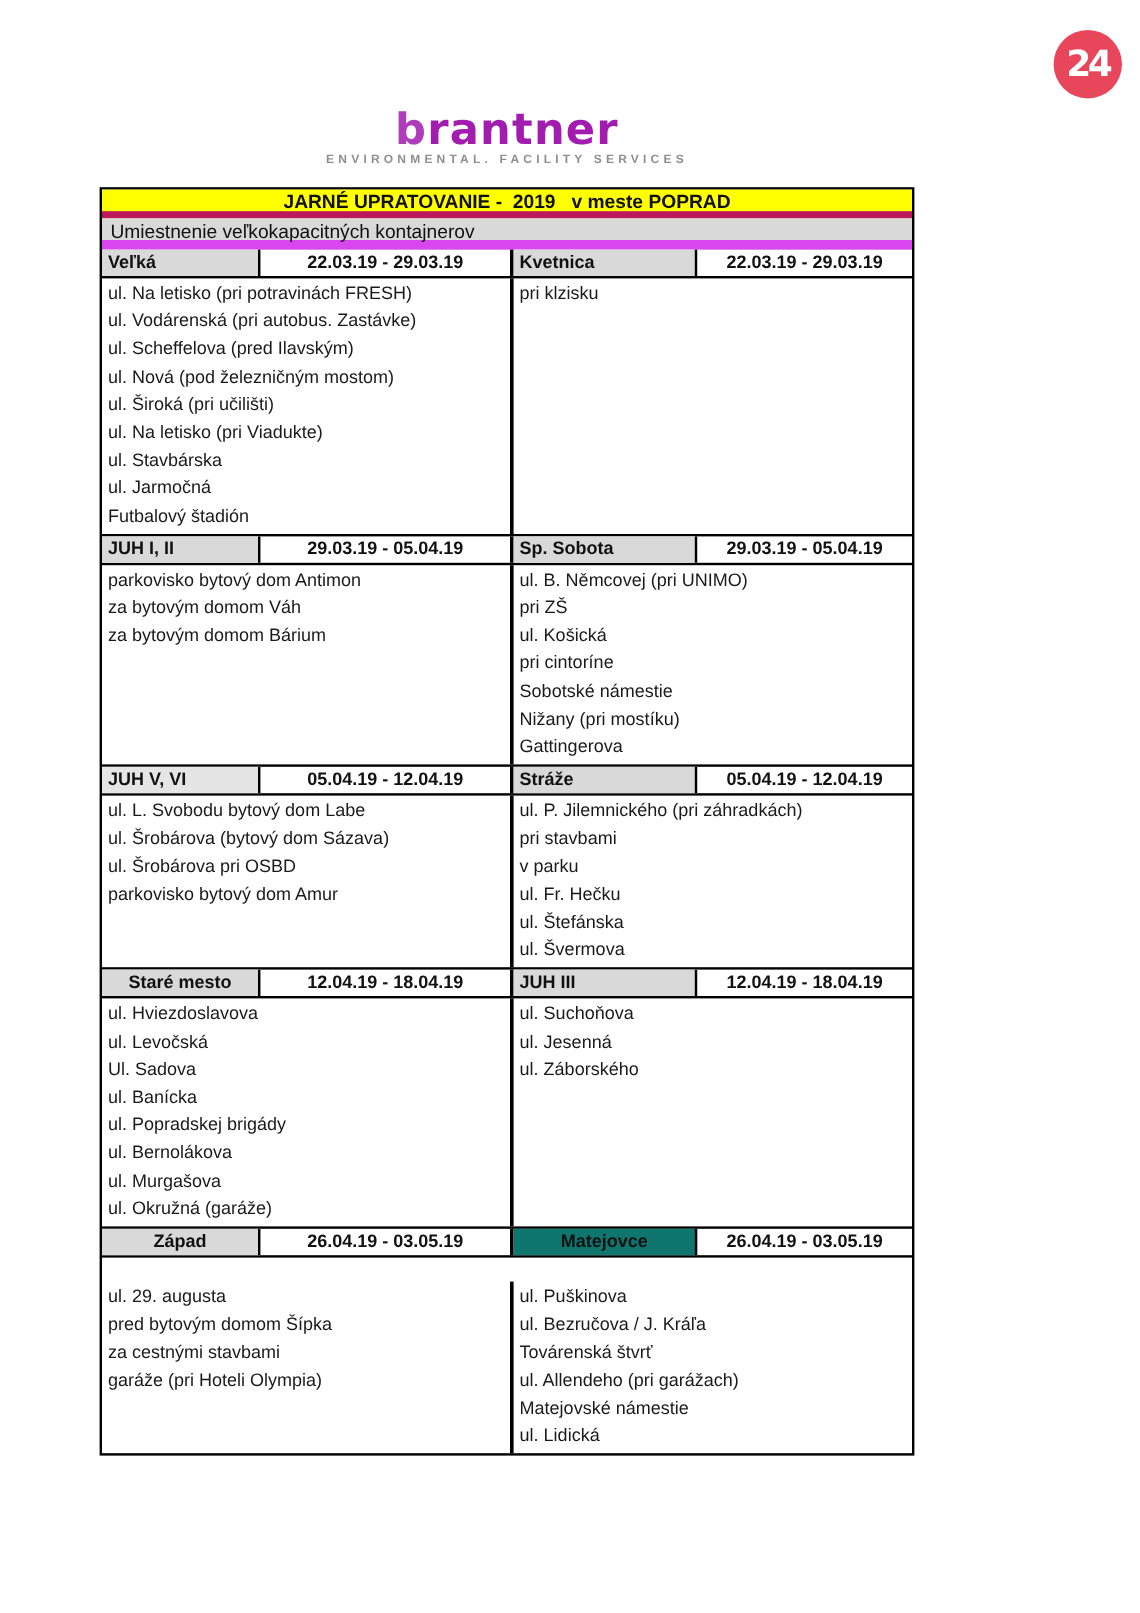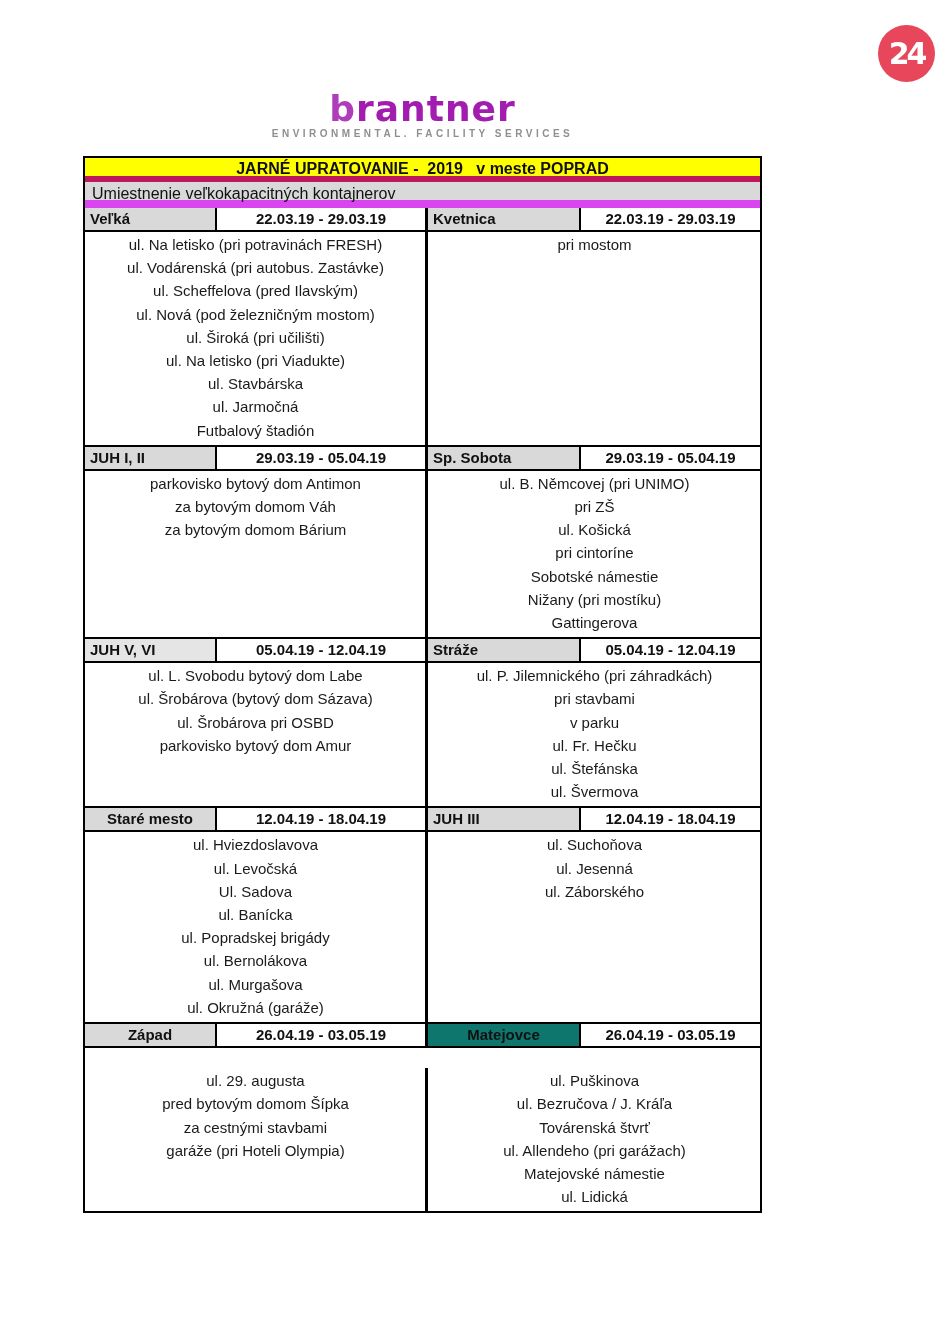--- a/index.html
+++ b/index.html
@@ -64,21 +64,21 @@
   .cell.name2 { padding-left: 5px; border-right: 2px solid #000; }
   .cell.name2.center { text-align: center; padding-left: 0; }
   .cell.date2 { text-align: center; border-right: none; }
   .sec-body {
     display: grid; grid-template-columns: 343px 1fr;
     border-bottom: 2px solid #000;
   }
   .sec-body:last-child { border-bottom: none; margin-top: 20px; }
   .half { padding: 1px 4px 3px 5px; }
   .half.lefthalf { border-right: 3px solid #000; }
-  .item-line { line-height: 23.2px; white-space: nowrap; color: #1a1a1a; text-align: center; }
+  .item-line { line-height: 23.2px; white-space: nowrap; color: #1a1a1a; }
 </style>
 </head>
 <body>
 
 <div class="badge" style="background: rgb(232, 71, 91);">24</div>
 
 <div class="logo">
   <div class="logo-word" style="color: #a21caf; text-align: center;"><span class="logo-b">b</span><span>rantner</span></div>
   <div class="logo-tagline">ENVIRONMENTAL. FACILITY SERVICES</div>
 </div>
@@ -101,21 +101,21 @@
         <div class="item-line">ul. Vodárenská (pri autobus. Zastávke)</div>
         <div class="item-line">ul. Scheffelova (pred Ilavským)</div>
         <div class="item-line">ul. Nová (pod železničným mostom)</div>
         <div class="item-line">ul. Široká (pri učilišti)</div>
         <div class="item-line">ul. Na letisko (pri Viadukte)</div>
         <div class="item-line">ul. Stavbárska</div>
         <div class="item-line">ul. Jarmočná</div>
         <div class="item-line">Futbalový štadión</div>
       </div>
     <div class="half">
-        <div class="item-line">pri mostom</div>
+        <div class="item-line">pri klzisku</div>
       </div>
   </div>
 
   <div class="sec-head">
     <div class="cell name" style="background: rgb(217, 217, 217);">JUH I, II</div>
     <div class="cell date">29.03.19 - 05.04.19</div>
     <div class="cell name2" style="background: rgb(217, 217, 217);">Sp. Sobota</div>
     <div class="cell date2">29.03.19 - 05.04.19</div>
   </div>
   <div class="sec-body">

